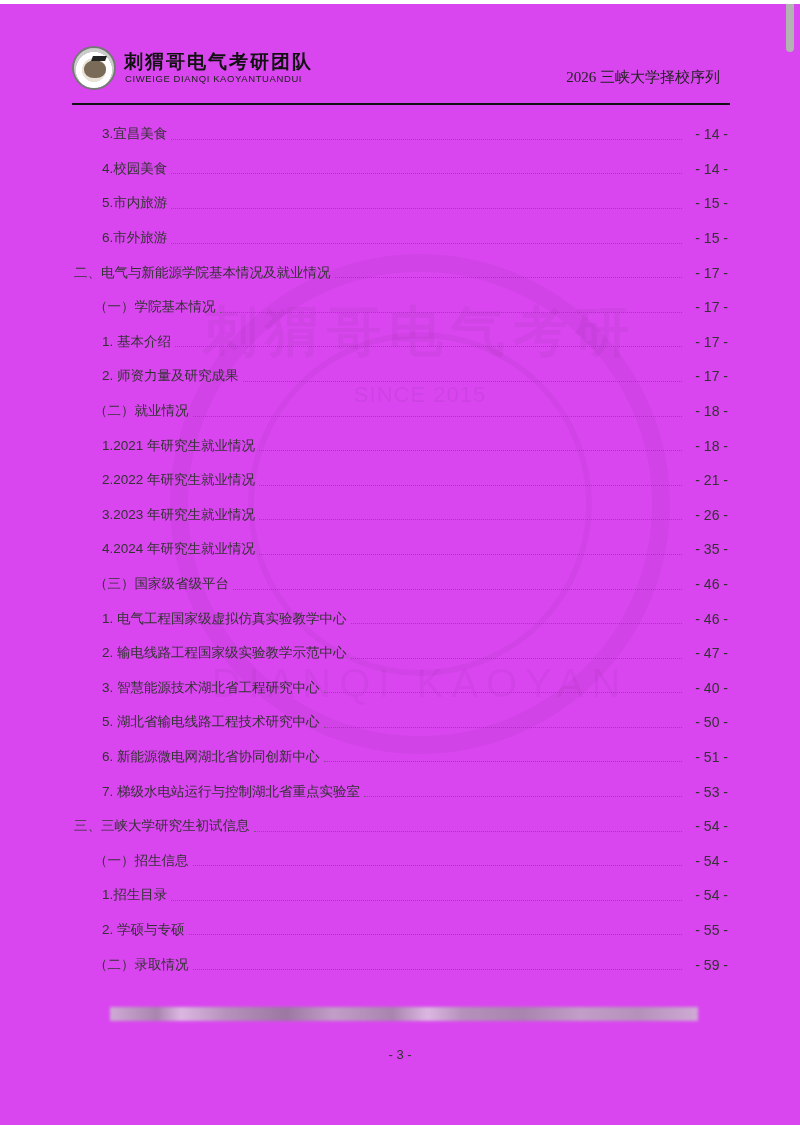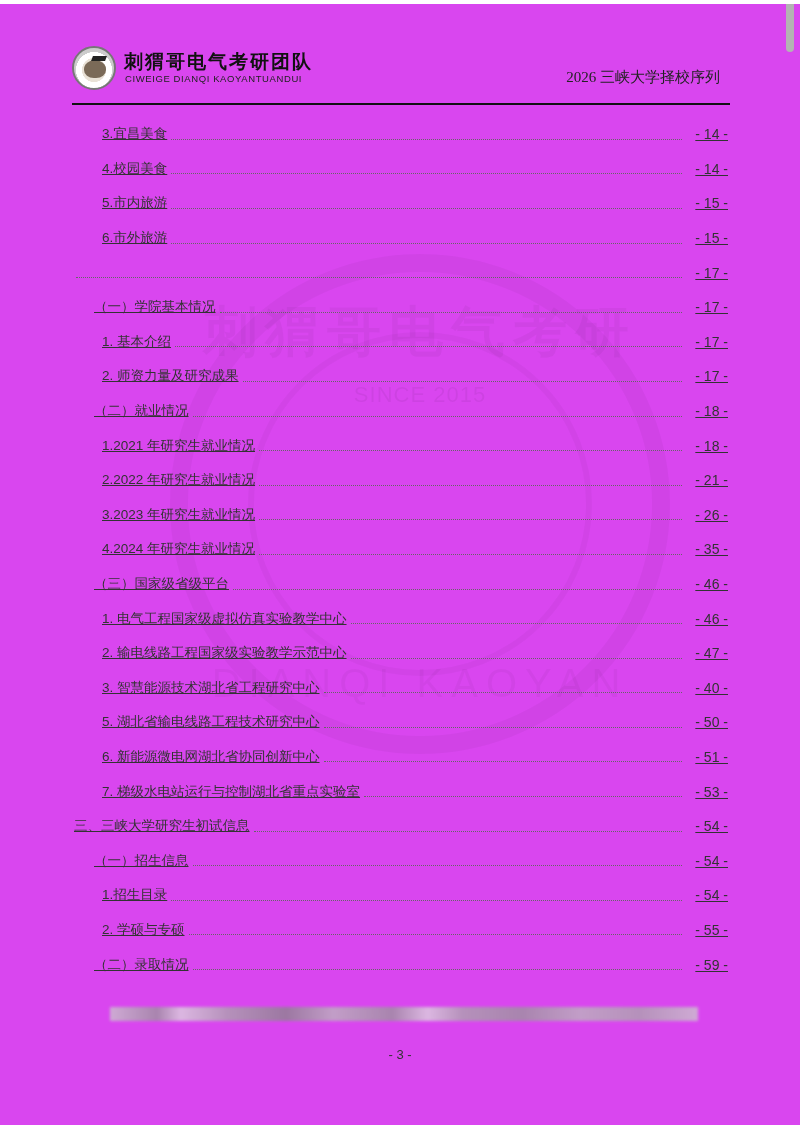--- a/index.html
+++ b/index.html
@@ -70,21 +70,21 @@
   }
   .watermark .cn {
     position: absolute; left: 0; right: 0; top: 24px; text-align: center;
     font-size: 54px; font-weight: bold; color: rgba(0,0,0,0.04); letter-spacing: 8px;
   }
   .watermark .en {
     position: absolute; left: 0; right: 0; bottom: 30px; text-align: center;
     font-size: 40px; color: rgba(0,0,0,0.035); letter-spacing: 8px;
   }
   .toc {
-    position: absolute; left: 74px; top: 113px; width: 654px; text-decoration: underline;
+    position: absolute; left: 74px; top: 113px; width: 654px;
   }
   .toc-row {
     position: relative; height: 34.6px; display: flex; align-items: center;
     font-size: 13.5px; color: #333;
   }
   .toc-row .label { white-space: nowrap; padding-right: 2px; background: transparent; }
   .toc-row .leader {
     flex: 1; height: 0; border-bottom: 1.2px dotted #666; margin: 0 2px; transform: translateY(5px);
   }
   .toc-row .page-num { white-space: nowrap; width: 44px; text-align: right; font-size: 14px; color: #333; }
@@ -141,20 +141,21 @@
         <span class="label">5.市内旅游</span>
         <span class="leader"></span>
         <span class="page-num">- 15 -</span>
       </div>
       <div class="toc-row lvl3">
         <span class="label">6.市外旅游</span>
         <span class="leader"></span>
         <span class="page-num">- 15 -</span>
       </div>
       <div class="toc-row lvl1">
+        <span class="label">二、电气与新能源学院基本情况及就业情况</span>
         <span class="leader"></span>
         <span class="page-num">- 17 -</span>
       </div>
       <div class="toc-row lvl2">
         <span class="label">（一）学院基本情况</span>
         <span class="leader"></span>
         <span class="page-num">- 17 -</span>
       </div>
       <div class="toc-row lvl3">
         <span class="label">1. 基本介绍</span>

